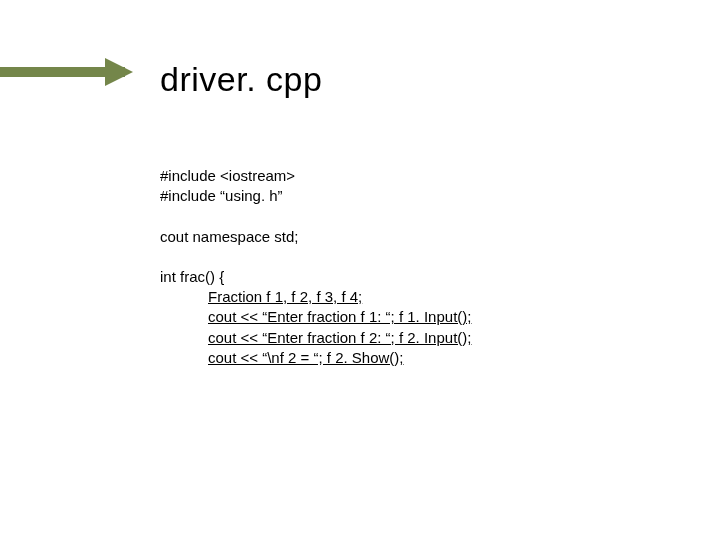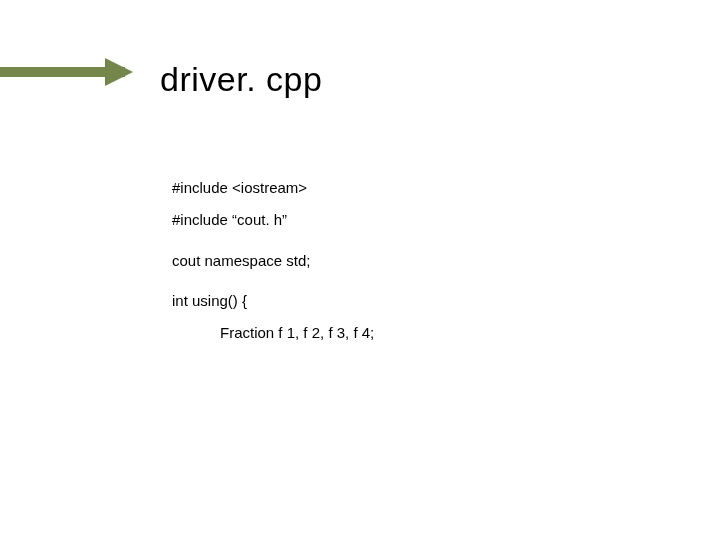--- a/index.html
+++ b/index.html
@@ -52,53 +52,57 @@
     letter-spacing: 0.5px;
   }
   .body {
     position: absolute;
     left: 160px;
     top: 166px;
     font-size: 15px;
     line-height: 1.35;
   }
   .body p {
-    margin: 12px;
+    margin: 0;
   }
   .blk {
     margin-bottom: 20px;
   }
   .indent {
     padding-left: 48px;
+    text-decoration: underline;
   }
 </style>
 </head>
 <body>
 
 <div class="slide">
 
   <div class="decor">
     <div class="bar"></div>
     <div class="chev"></div>
   </div>
 
   <div class="title">driver. cpp</div>
 
   <div class="body">
 
     <div class="blk">
       <p>#include &lt;iostream&gt;</p>
-      <p>#include “cout. h”</p>
+      <p>#include “using. h”</p>
     </div>
 
     <div class="blk">
       <p>cout namespace std;</p>
     </div>
 
     <div>
-      <p>int using() {</p>
+      <p>int frac() {</p>
       <div class="indent">
         <p>Fraction f 1, f 2, f 3, f 4;</p>
+        <p>cout &lt;&lt; “Enter fraction f 1: “; f 1. Input();</p>
+        <p>cout &lt;&lt; “Enter fraction f 2: “; f 2. Input();</p>
+        <p>cout &lt;&lt; “\nf 2 = “; f 2. Show();</p>
       </div>
     </div>
 
   </div>
 </div>
 
 </body></html>

